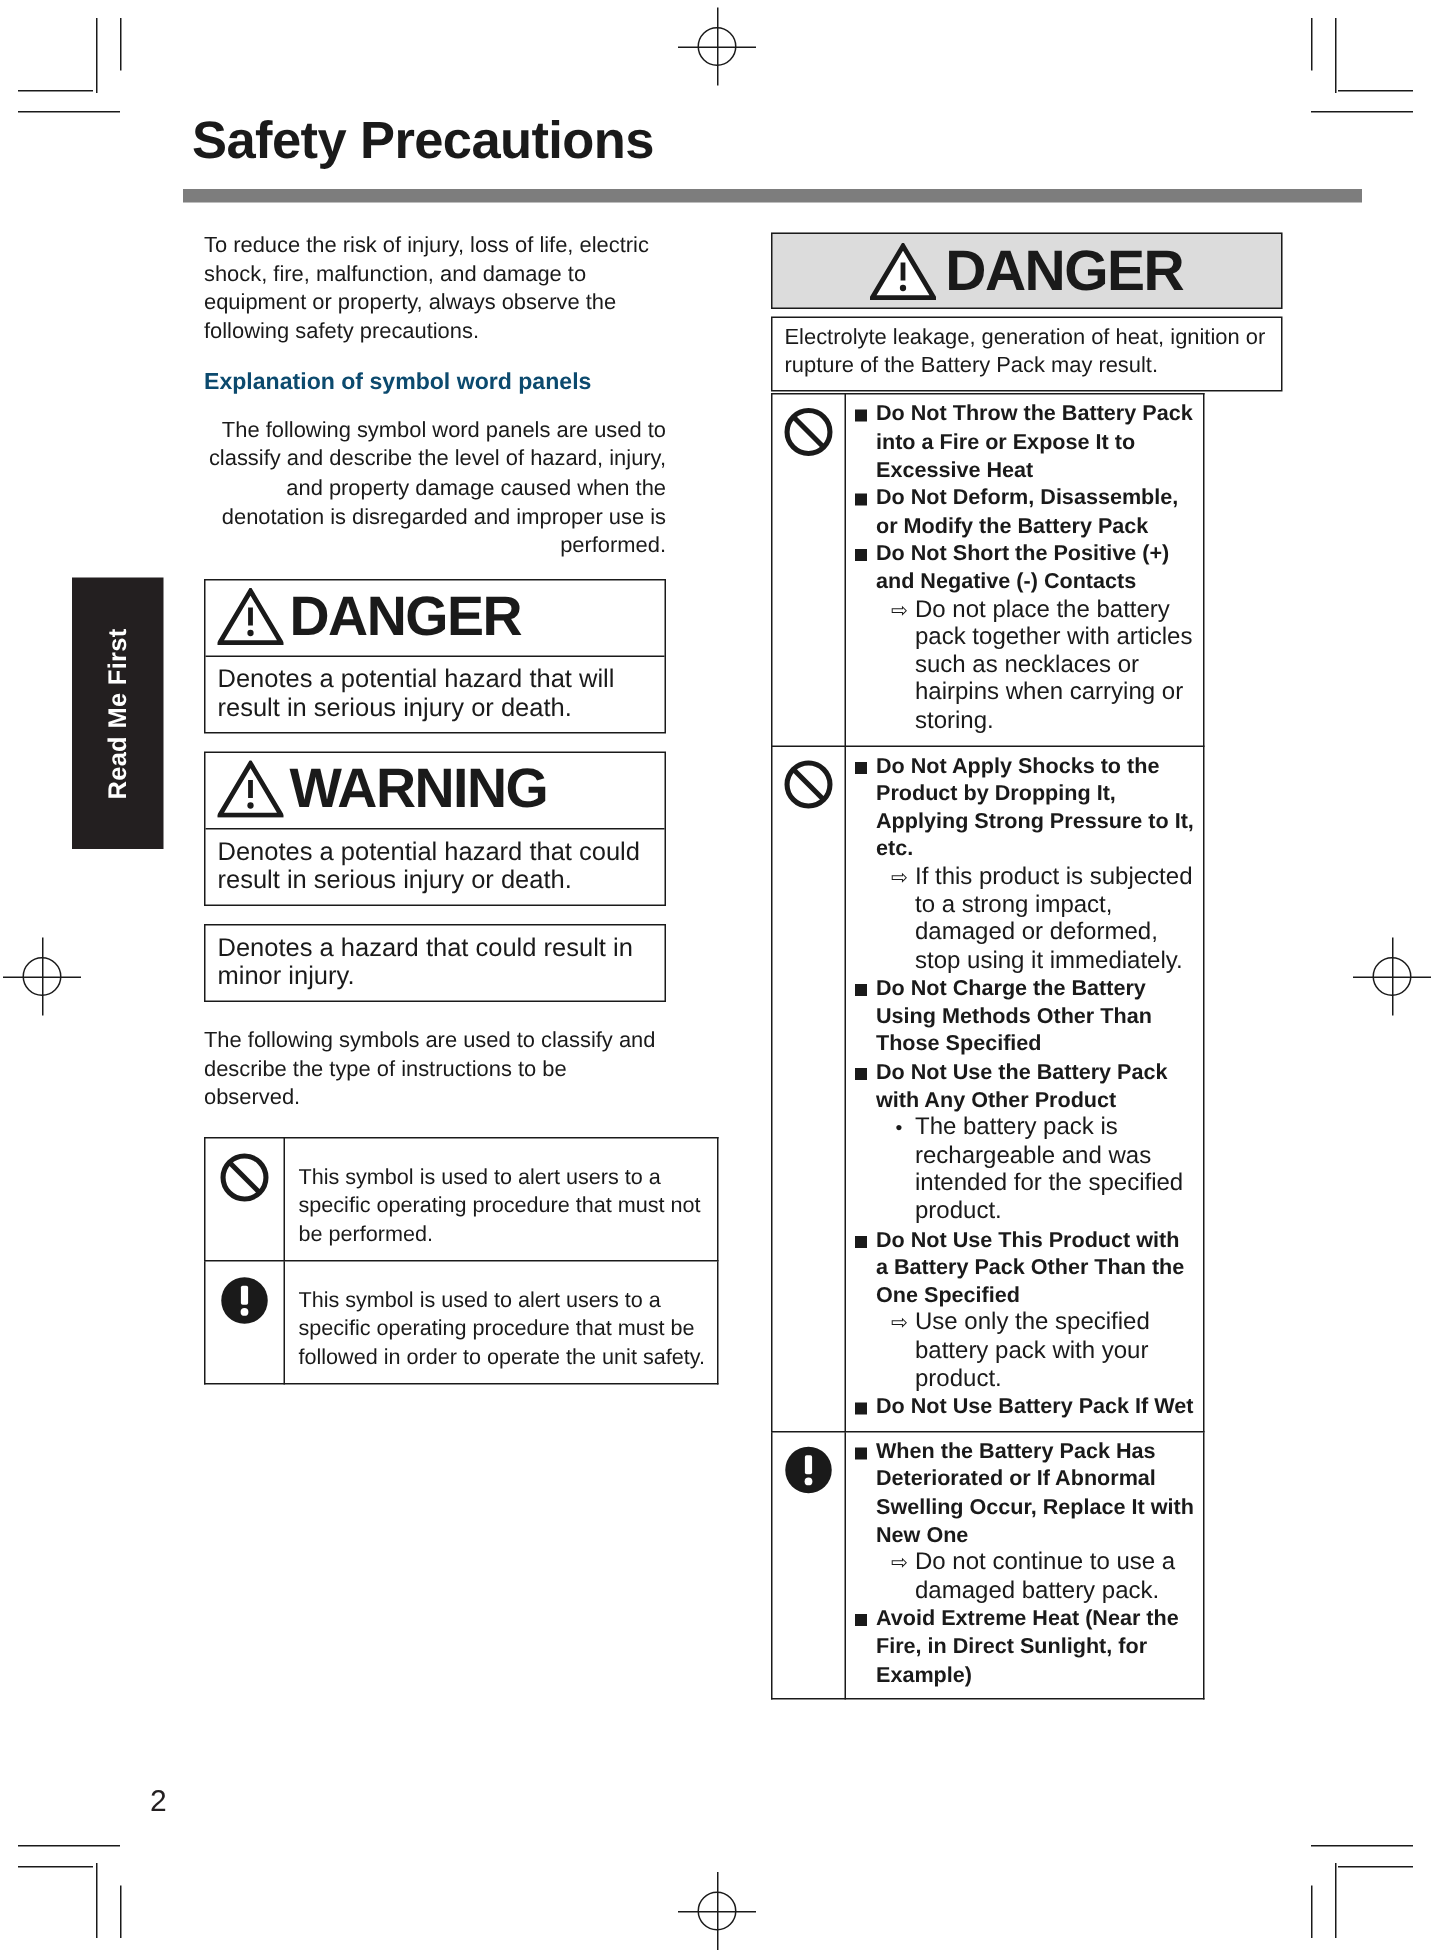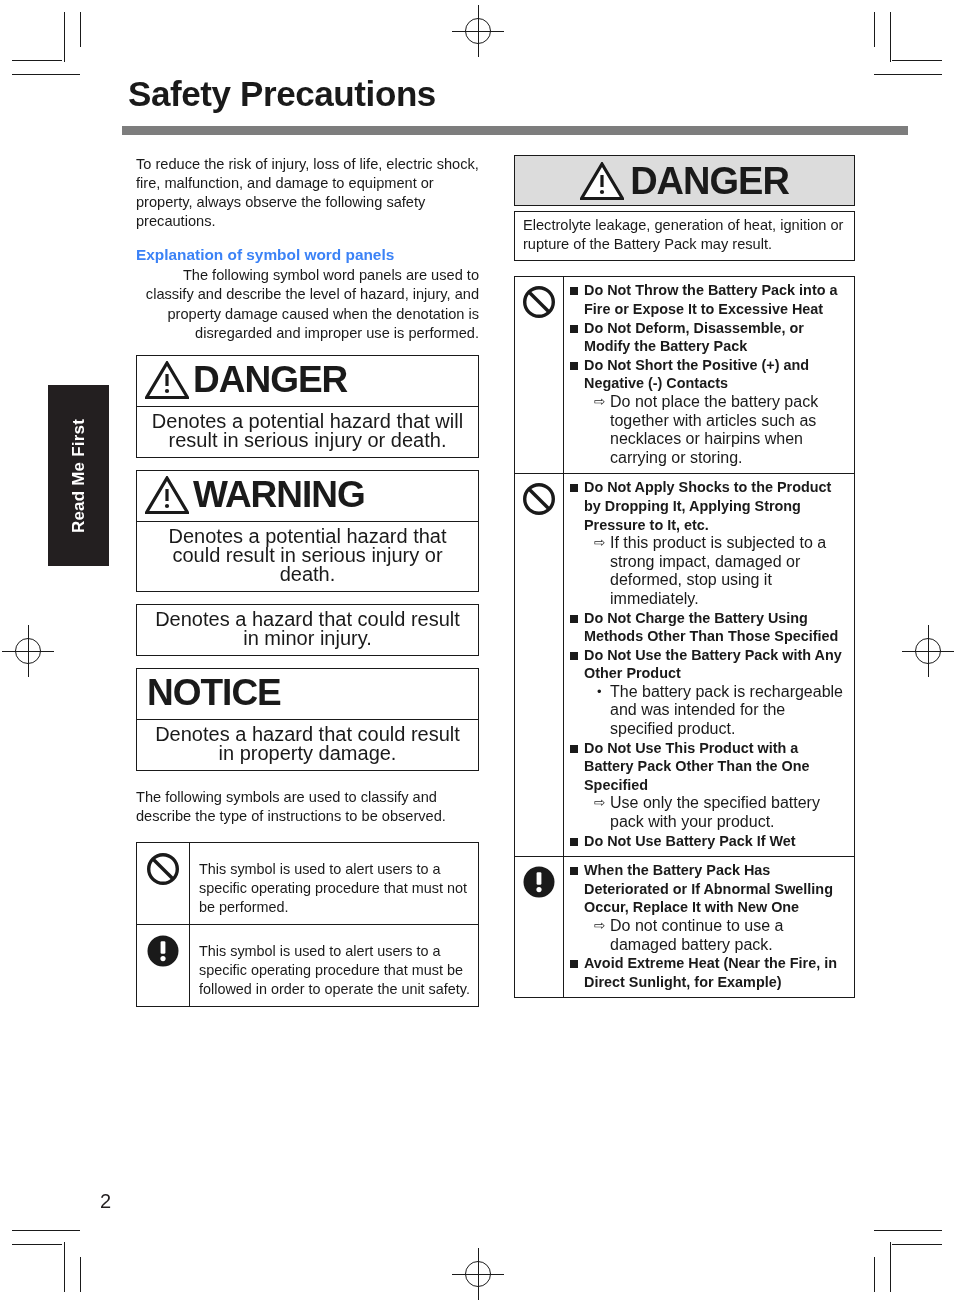--- a/index.html
+++ b/index.html
@@ -74,42 +74,42 @@
     position: absolute;
     left: 100px; top: 1190px;
     font-size: 20px;
     color: #231f20;
   }
 
   
   .col-left {
     position: absolute;
     left: 136px; top: 155px;
-    width: 343px;
+    width: 308px;
   }
   .col-right {
     position: absolute;
     left: 514px; top: 155px;
     width: 341px;
   }
 
   p.body {
     margin: 0 0 14px 0;
     font-size: 14.6px;
     line-height: 19.1px;
     color: #1a1a1a;
   }
   p.body.tight { margin-bottom: 0; text-align: right; }
 
   h2.sub {
-    margin: 4px 0 1px 0;
+    margin: 4px 0 13px 0;
     font-size: 15.4px;
     font-weight: bold;
     line-height: 20px;
-    color: #3b82f6;
+    color: #0c4a6e;
   }
 
   
   .word-panel {
     border: 1.5px solid #1a1a1a;
     margin-top: 12px;
     background: #fff;
   }
   .word-panel .wp-head {
     border-bottom: 1.5px solid #1a1a1a;
@@ -121,23 +121,22 @@
   }
   .word-panel .wp-word {
     font-size: 37px;
     font-weight: bold;
     line-height: 1.0;
     letter-spacing: -1px;
     color: #1a1a1a;
   }
   .word-panel .wp-body {
     padding: 5px 8px 7px 8px;
-    font-size: 20px;
+    font-size: 17px;
     line-height: 19px;
-    text-align: center;
   }
 
   
   .tri-icon { width: 44px; height: 38px; flex: 0 0 auto; display:block; }
 
   
   table.sym-table {
     border-collapse: collapse;
     width: 343px;
     margin-top: 9px;
@@ -192,22 +191,22 @@
     margin-top: 5px;
     padding: 4px 7px 6px 8px;
     font-size: 14.6px;
     font-weight: normal;
     line-height: 19.2px;
     border-top: 1.5px solid #1a1a1a;
   }
 
   table.danger-table {
     border-collapse: collapse;
-    width: 341px;
-    margin-top: 15px;
+    width: 289px;
+    margin-top: 1px;
     table-layout: fixed;
   }
   table.danger-table td {
     border: 1.5px solid #1a1a1a;
     vertical-align: top;
   }
   table.danger-table td.icon-col {
     width: 48px;
     text-align: center;
     padding: 8px 0 4px 0;
@@ -344,26 +343,20 @@
       </svg>
       <div class="wp-word">WARNING</div>
     </div>
     <div class="wp-body">Denotes a potential hazard that could result in serious injury or death.</div>
   </div>
 
   <div class="word-panel">
     <div class="wp-body">Denotes a hazard that could result in minor injury.</div>
   </div>
 
-  <div class="word-panel">
-    <div class="wp-head" style="padding-left:10px;">
-      <div class="wp-word">NOTICE</div>
-    </div>
-    <div class="wp-body">Denotes a hazard that could result in property damage.</div>
-  </div>
 
   <p class="body" style="margin-top:17px;margin-bottom:16px;">The following symbols are used to classify and describe the type of instructions to be observed.</p>
 
   <table class="sym-table">
     <tbody>
         <tr>
       <td class="sym-cell">
         <svg class="icon-prohibit" viewBox="0 0 34 34">
           <circle cx="17" cy="17" r="14.3" fill="none" stroke="#1a1a1a" stroke-width="3.4"></circle>
           <line x1="7.2" y1="7.2" x2="26.8" y2="26.8" stroke="#1a1a1a" stroke-width="3.4"></line>

